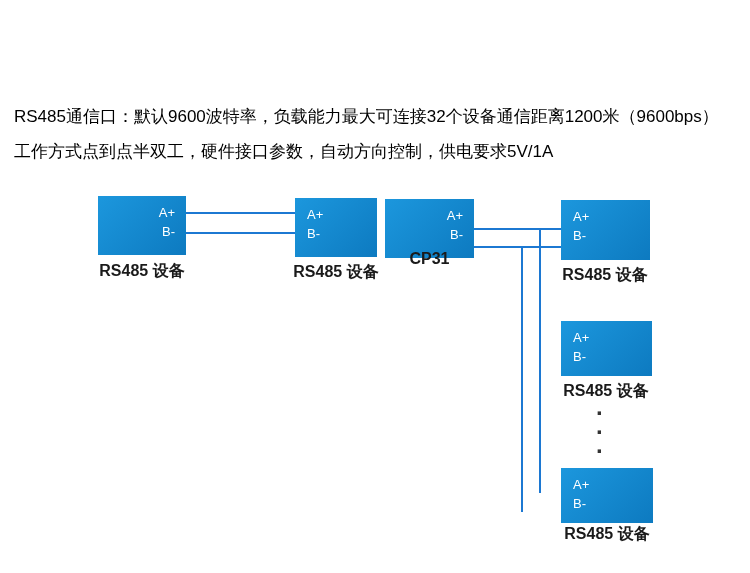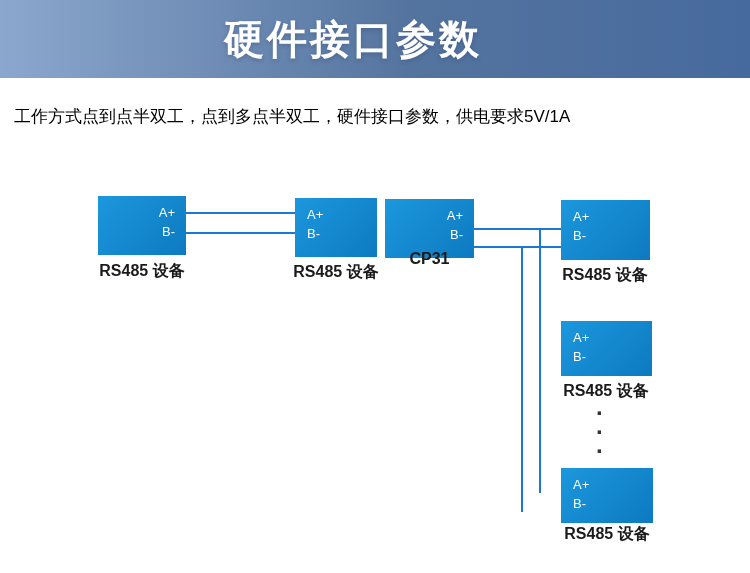--- a/index.html
+++ b/index.html
@@ -57,26 +57,24 @@
   .dots span {
     font-size:24px; font-weight:bold; color:#333;
     line-height:19px; height:19px;
   }
 </style>
 </head>
 <body>
 
 <div class="page">
 
-  <div class="banner">
-    <div class="banner-title">硬件接口参数</div>
-  </div>
 
   <div class="desc">
-    <div>工作方式点到点半双工，点到多点半双工，硬件接口参数，供电要求5V/1A</div>
+    <div>RS485通信口：默认9600波特率，负载能力最大可连接32个设备通信距离1200米（9600bps）</div>
+    <div>工作方式点到点半双工，硬件接口参数，自动方向控制，供电要求5V/1A</div>
   </div>
 
   <div>
 
     <div class="box pins-right" style="left:98px; top:196px; width:88px; height:59px;">
       <span>A+</span>
       <span>B-</span>
     </div>
     <div class="node-label" style="left:90px; top:261px; width:104px;">RS485 设备</div>
 

